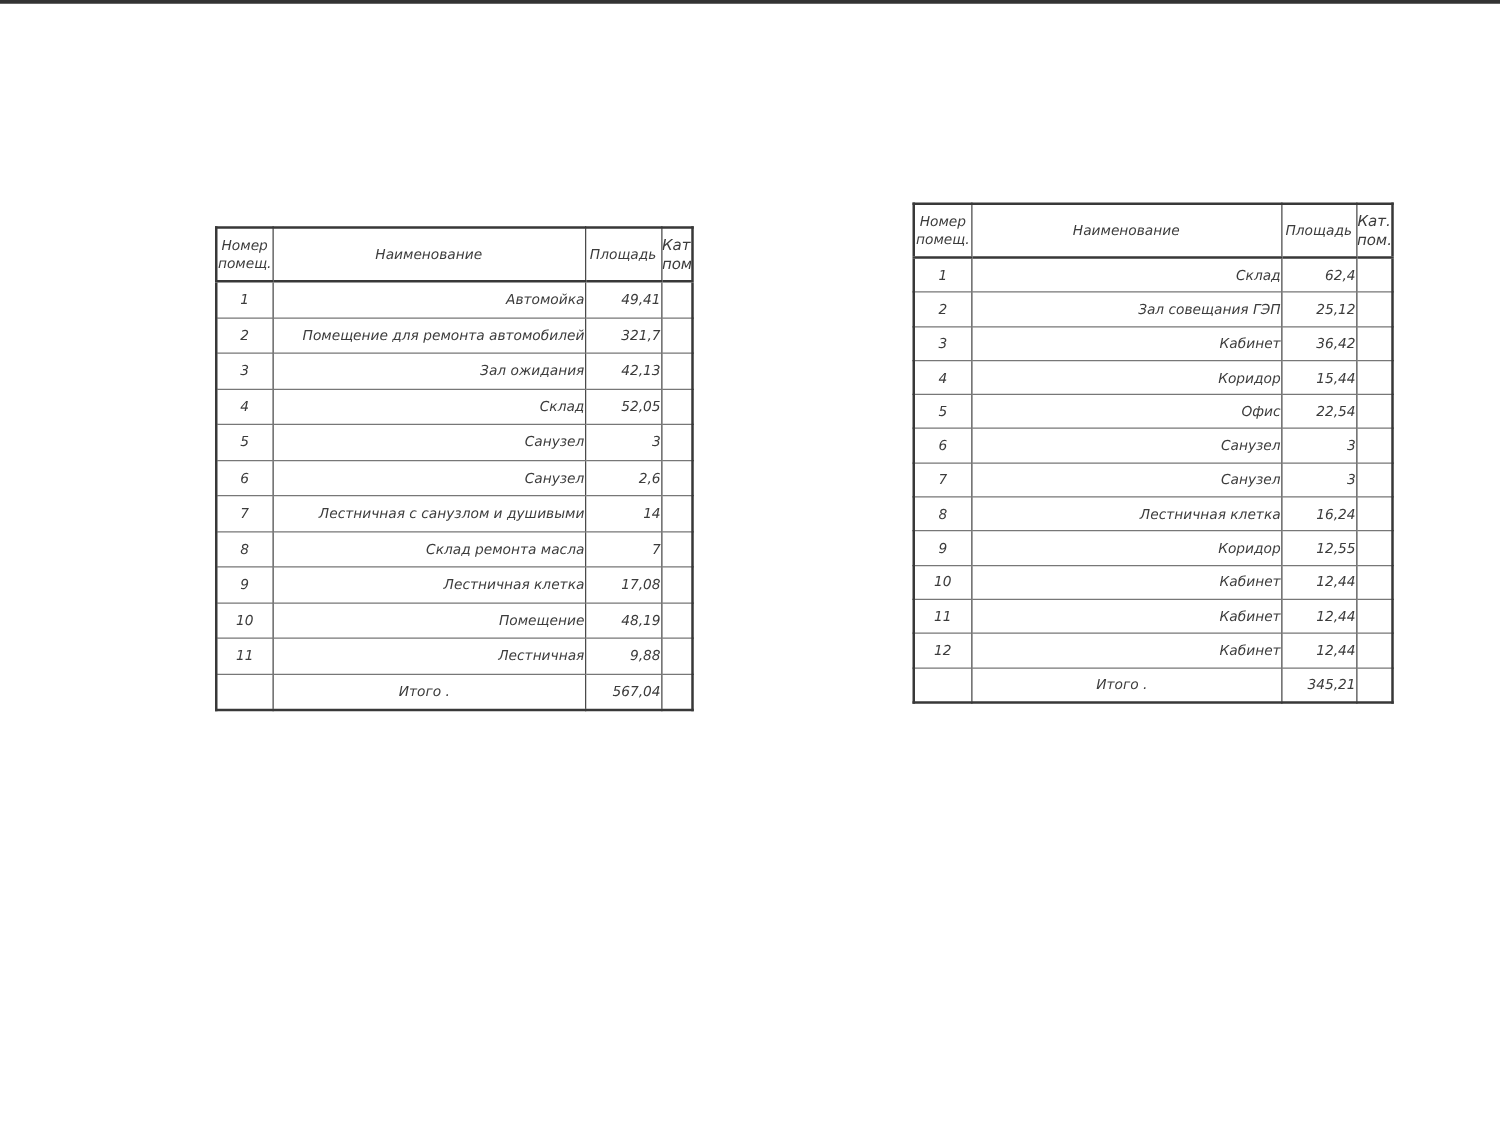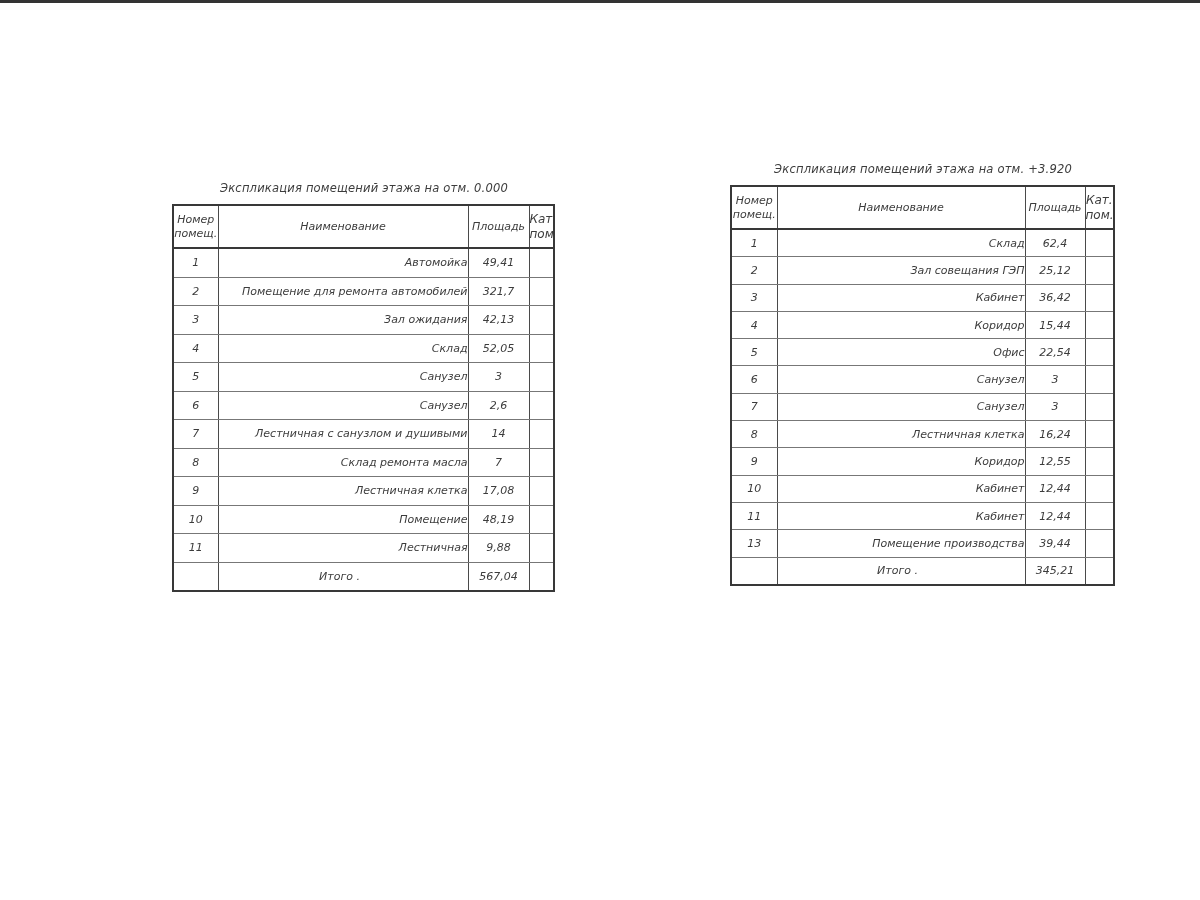--- a/index.html
+++ b/index.html
@@ -77,38 +77,37 @@
     border-bottom: 2.2px solid #383838;
     font-size: 11px;
   }
   table.explication thead th.h-cat { font-size: 12px; }
 
   .t1 tbody td, .t1 tfoot td { height: 27.5px; }
   .t2 tbody td, .t2 tfoot td { height: 26.3px; }
 
   td.cell-num  { text-align: center; vertical-align: middle; }
   td.cell-name { text-align: right; vertical-align: middle; padding-left: 8px; padding-right: 4px; white-space: nowrap; }
-  td.cell-area { text-align: center; vertical-align: middle; font-style: italic; }
+  td.cell-area { text-align: right; vertical-align: middle; font-style: italic; }
   td.cell-cat  { text-align: center; vertical-align: middle; }
 
   tfoot td.total-label {
     text-align: center;
     vertical-align: middle;
     padding-right: 7px;
     white-space: nowrap;
   }
 </style>
 </head>
 <body>
 
 <div class="sheet">
   <div class="top-edge-bar"></div>
 
   <div class="table-block t1">
-    <div class="table-title">Экспликация помещений этажа на отм. 0.000</div>
     <table class="explication">
       <colgroup>
         <col class="c-num">
           <col class="c-name">
           <col class="c-area">
           <col class="c-cat">
       </colgroup>
       <thead>
         <tr>
           <th>Номер
@@ -203,21 +202,20 @@
           <td class="cell-num"></td>
           <td class="total-label">Итого .</td>
           <td class="cell-area">567,04</td>
           <td class="cell-cat"></td>
         </tr>
       </tfoot>
     </table>
   </div>
 
   <div class="table-block t2">
-    <div class="table-title">Экспликация помещений этажа на отм. +3.920</div>
     <table class="explication">
       <colgroup>
         <col class="c-num">
           <col class="c-name">
           <col class="c-area">
           <col class="c-cat">
       </colgroup>
       <thead>
         <tr>
           <th>Номер
@@ -300,27 +298,27 @@
             <td class="cell-cat"></td>
           </tr>
 
           <tr>
             <td class="cell-num">11</td>
             <td class="cell-name">Кабинет</td>
             <td class="cell-area">12,44</td>
             <td class="cell-cat"></td>
           </tr>
 
-
-          <tr>
-            <td class="cell-num">13</td>
-            <td class="cell-name">Помещение производства</td>
-            <td class="cell-area">39,44</td>
-            <td class="cell-cat"></td>
-          </tr>
+          <tr>
+            <td class="cell-num">12</td>
+            <td class="cell-name">Кабинет</td>
+            <td class="cell-area">12,44</td>
+            <td class="cell-cat"></td>
+          </tr>
+
         </tbody>
       <tfoot>
         <tr>
           <td class="cell-num"></td>
           <td class="total-label">Итого .</td>
           <td class="cell-area">345,21</td>
           <td class="cell-cat"></td>
         </tr>
       </tfoot>
     </table>

